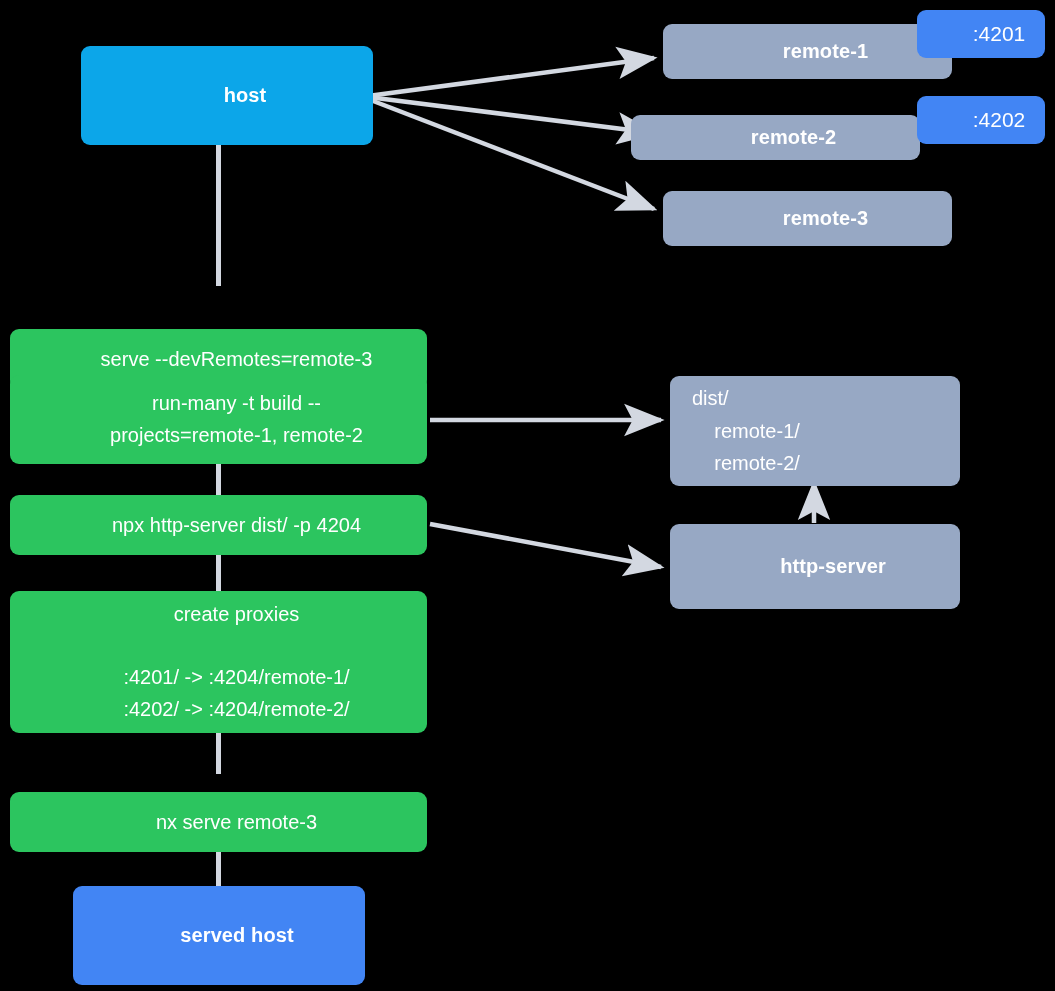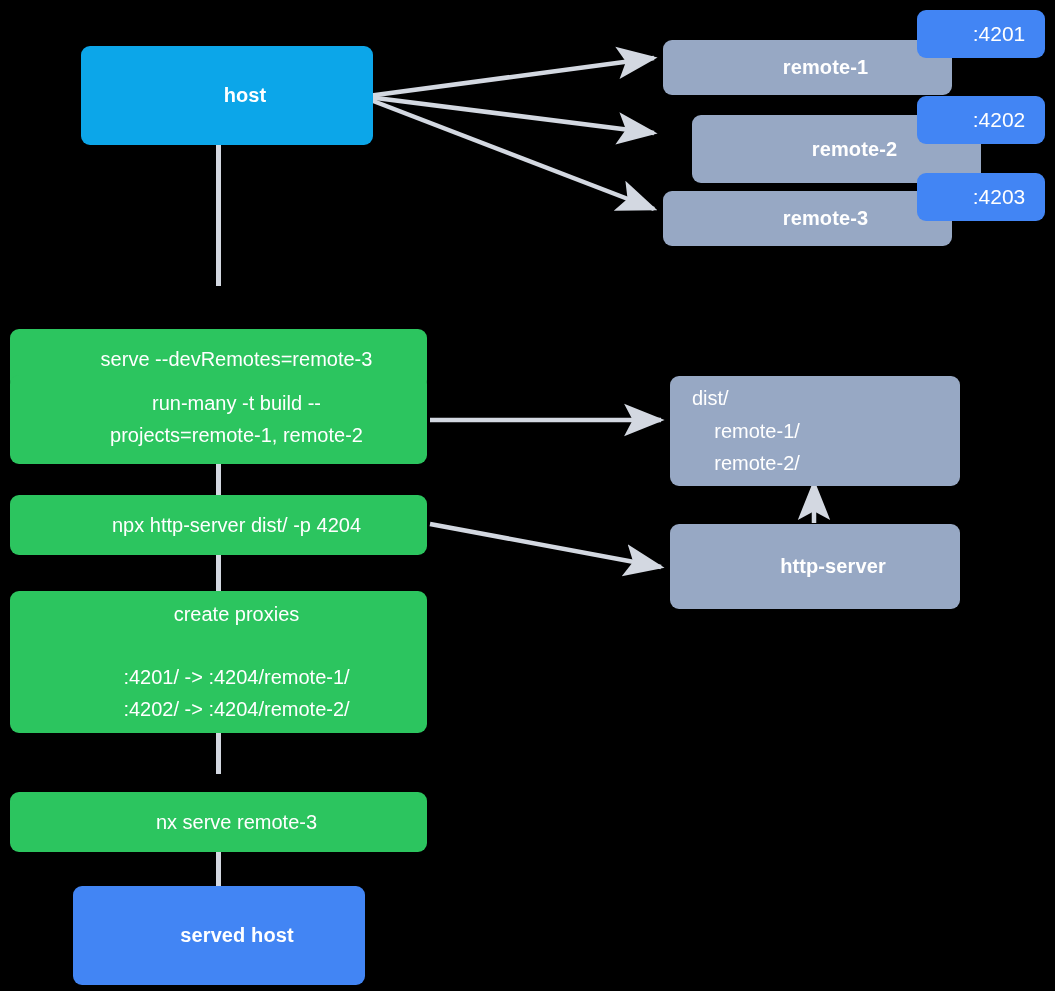--- a/index.html
+++ b/index.html
@@ -110,39 +110,36 @@
       <line x1="430" y1="420" x2="661" y2="420"></line>
       <line x1="430" y1="524" x2="661" y2="567"></line>
       <line x1="814" y1="523" x2="814" y2="483"></line>
     </g>
   </svg>
 
   <div class="node host" style="left:73px; top:46px; width:292px; height:99px;margin-left:8px;">
     <span class="lbl-bold">host</span>
   </div>
 
-  <div class="node remote" style="left:663px; top:40px; width:289px; height:55px;">
+  <div class="node remote" style="left:663px; top:24px; width:289px; height:55px;">
     <span class="lbl-bold">remote-1</span>
   </div>
   <div class="node badge" style="left:917px; top:10px; width:128px; height:48px;">
     <span class="lbl-badge">:4201</span>
   </div>
 
-  <div class="node remote" style="left:692px; top:115px; width:289px; height:68px;">
+  <div class="node remote" style="left:631px; top:115px; width:289px; height:45px;">
     <span class="lbl-bold">remote-2</span>
   </div>
   <div class="node badge" style="left:917px; top:96px; width:128px; height:48px;">
     <span class="lbl-badge">:4202</span>
   </div>
 
   <div class="node remote" style="left:663px; top:191px; width:289px; height:55px;">
     <span class="lbl-bold">remote-3</span>
-  </div>
-  <div class="node badge" style="left:917px; top:173px; width:128px; height:48px;">
-    <span class="lbl-badge">:4203</span>
   </div>
 
   <div class="node cmd" style="left:10px; top:281px; width:417px; height:60px;margin-top:48px;">
     <span class="lbl-reg">serve --devRemotes=remote-3</span>
   </div>
 
   <div class="node cmd" style="left:10px; top:375px; width:417px; height:89px;">
     <span class="lbl-multiline">run-many -t build --
 projects=remote-1, remote-2</span>
   </div>

